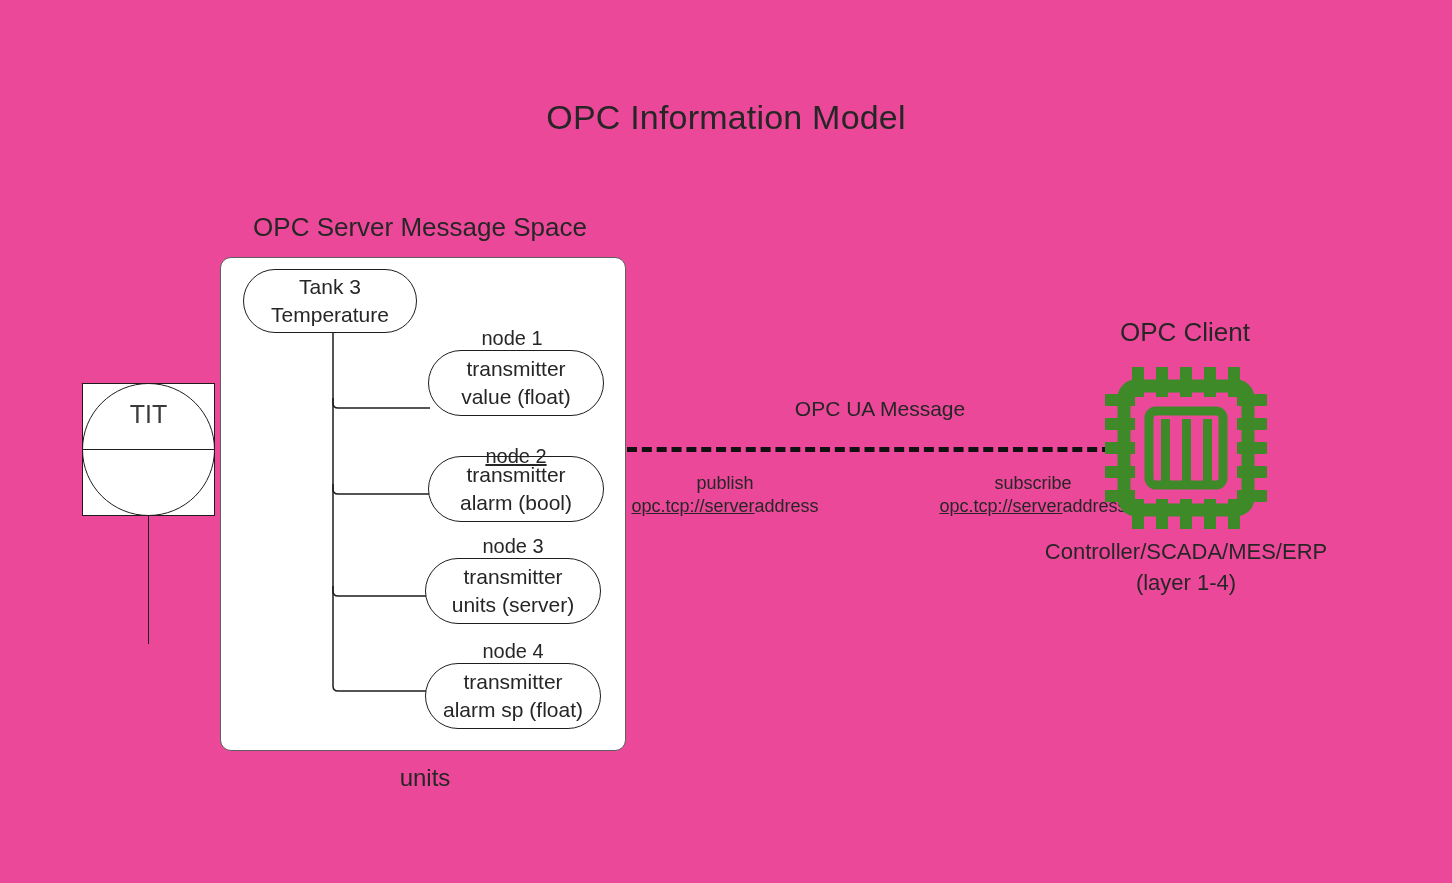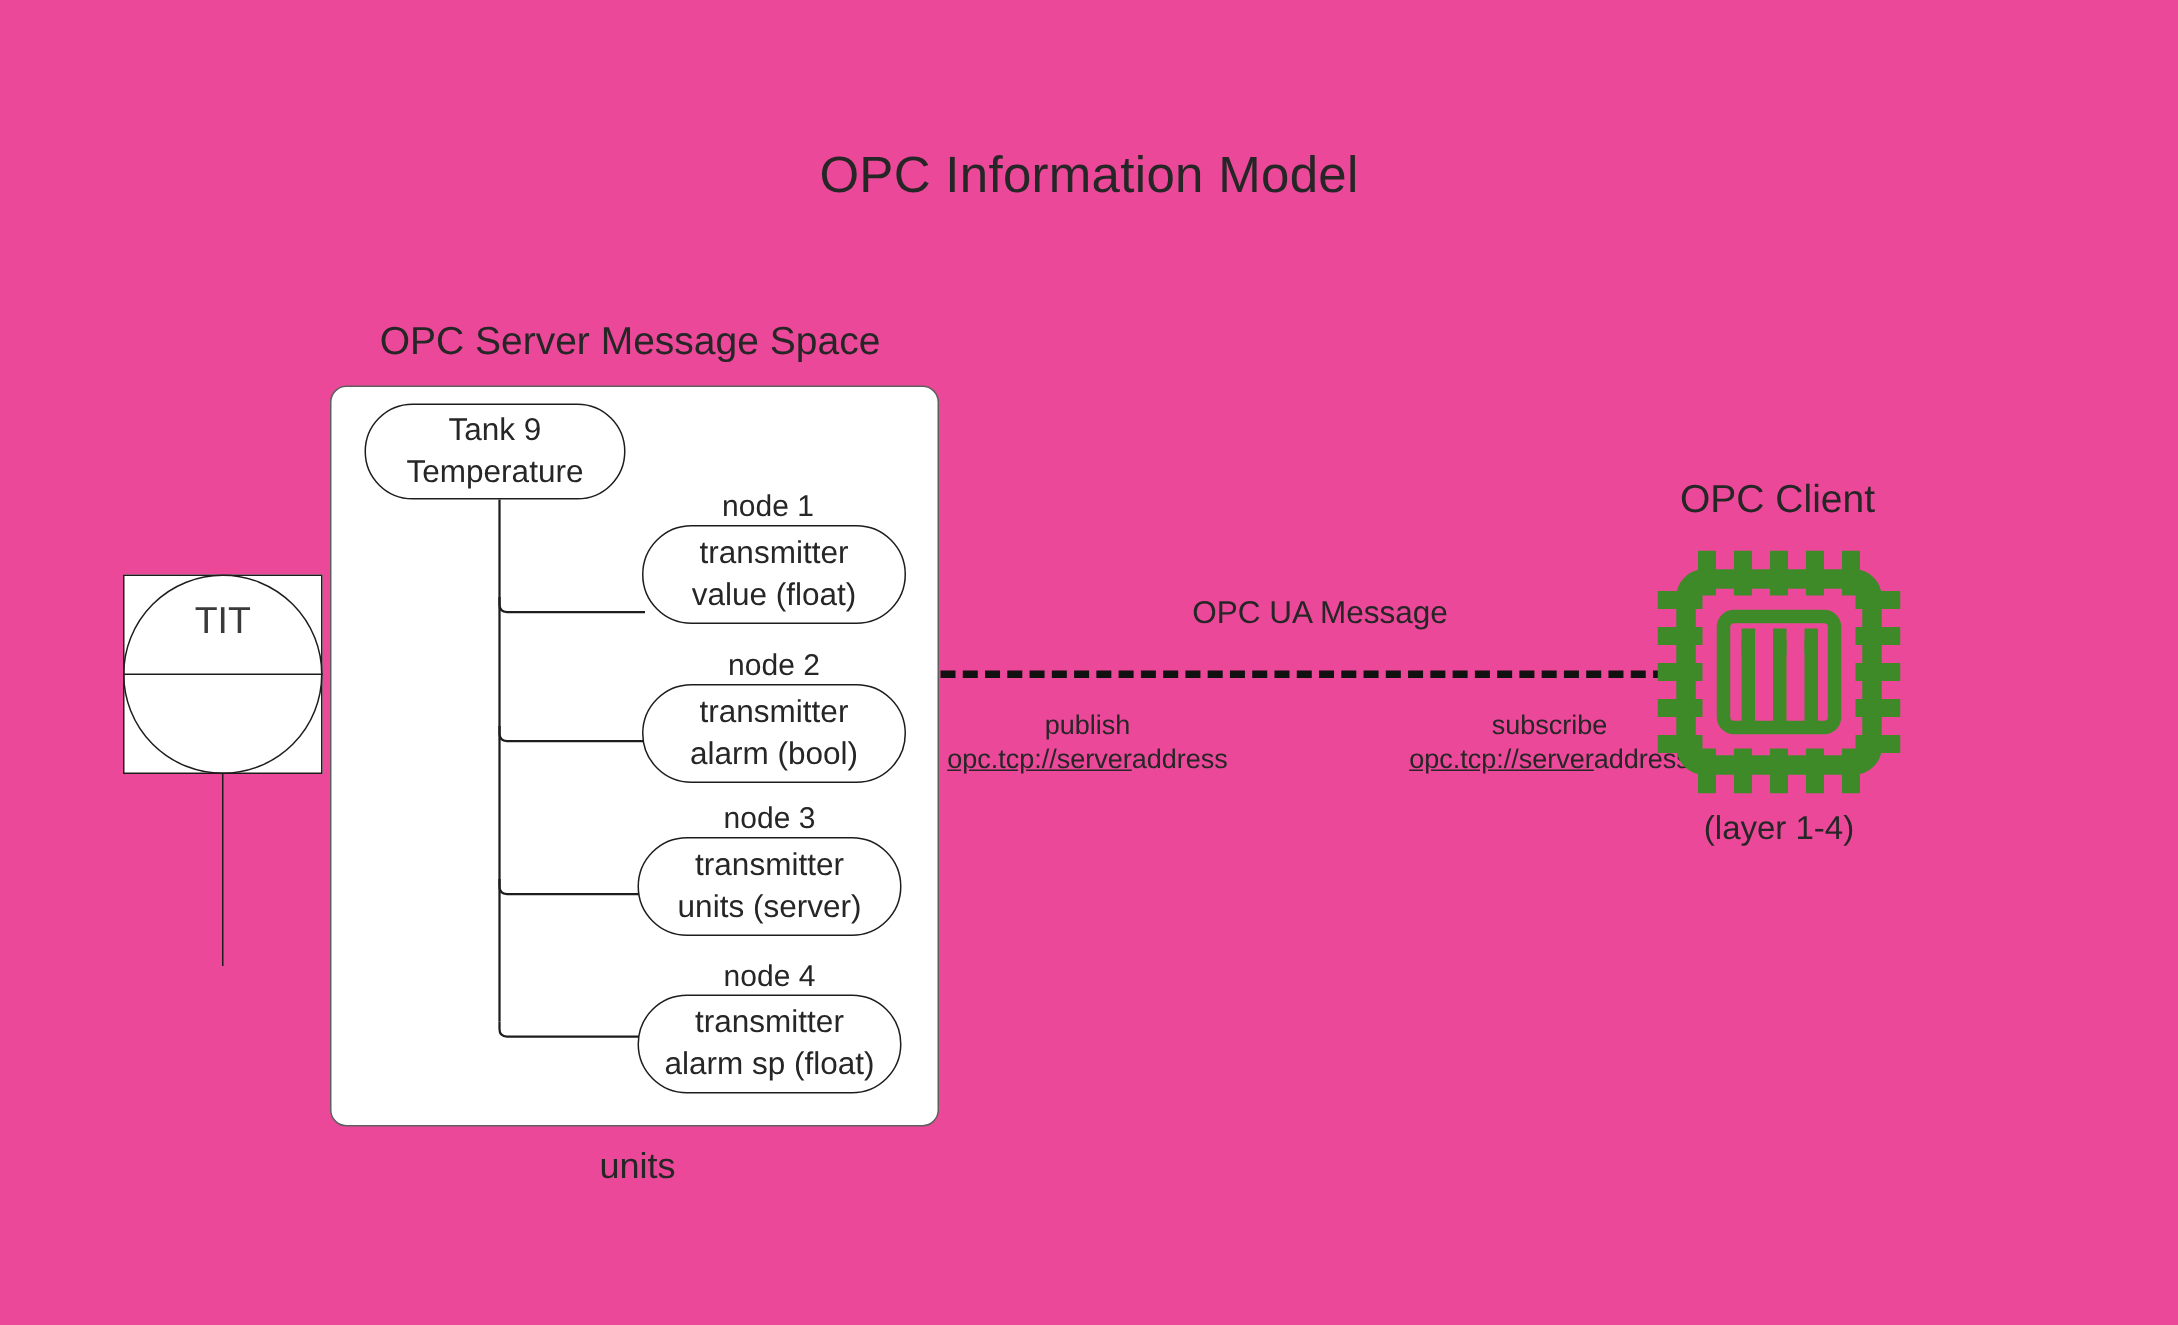--- a/index.html
+++ b/index.html
@@ -93,21 +93,21 @@
 
   
   .node-caption {
     font-size: 20px;
     color: #262626;
     text-align: center;
     width: 176px;
     z-index: 4;
   }
   #cap-node1 { left: 424px; top: 327px; }
-  #cap-node2 { left: 428px; top: 433px; }
+  #cap-node2 { left: 428px; top: 445px; text-decoration: underline; }
   #cap-node3 { left: 425px; top: 535px; }
   #cap-node4 { left: 425px; top: 640px; }
 
   
   #tree-svg {
     left: 0; top: 0; width: 1452px; height: 883px;
     pointer-events: none;
     z-index: 2;
   }
 
@@ -197,21 +197,21 @@
 
     <path d="M333,484 L333,489 Q333,494 338,494 L430,494" fill="none" stroke="#1d1d1d" stroke-width="1.5"></path>
 
     <path d="M333,586 L333,591 Q333,596 338,596 L427,596" fill="none" stroke="#1d1d1d" stroke-width="1.5"></path>
 
     <path d="M333,681 L333,686 Q333,691 338,691 L427,691" fill="none" stroke="#1d1d1d" stroke-width="1.5"></path>
   </svg>
 
   <div class="abs pill" id="pill-root">
     <div>
-      <span>Tank 9</span><br>
+      <span>Tank 3</span><br>
       <span>Temperature</span>
     </div>
   </div>
 
   <div class="abs node-caption" id="cap-node1">node 1</div>
   <div class="abs node-caption" id="cap-node2">node 2</div>
   <div class="abs node-caption" id="cap-node3">node 3</div>
   <div class="abs node-caption" id="cap-node4">node 4</div>
 
   <div class="abs pill node-pill" id="pill-node1">
@@ -294,16 +294,17 @@
       <rect x="77" y="52" width="9" height="62"></rect>
       <rect x="98" y="52" width="9" height="62"></rect>
 
       <rect x="56" y="60" width="9" height="9"></rect>
       <rect x="77" y="60" width="9" height="9"></rect>
       <rect x="98" y="60" width="9" height="9"></rect>
     </g>
   </svg>
 
   <div class="abs ctr" id="client-sub">
+    <div>Controller/SCADA/MES/ERP</div>
     <div>(layer 1-4)</div>
   </div>
 
 </div>
 
 </body></html>

